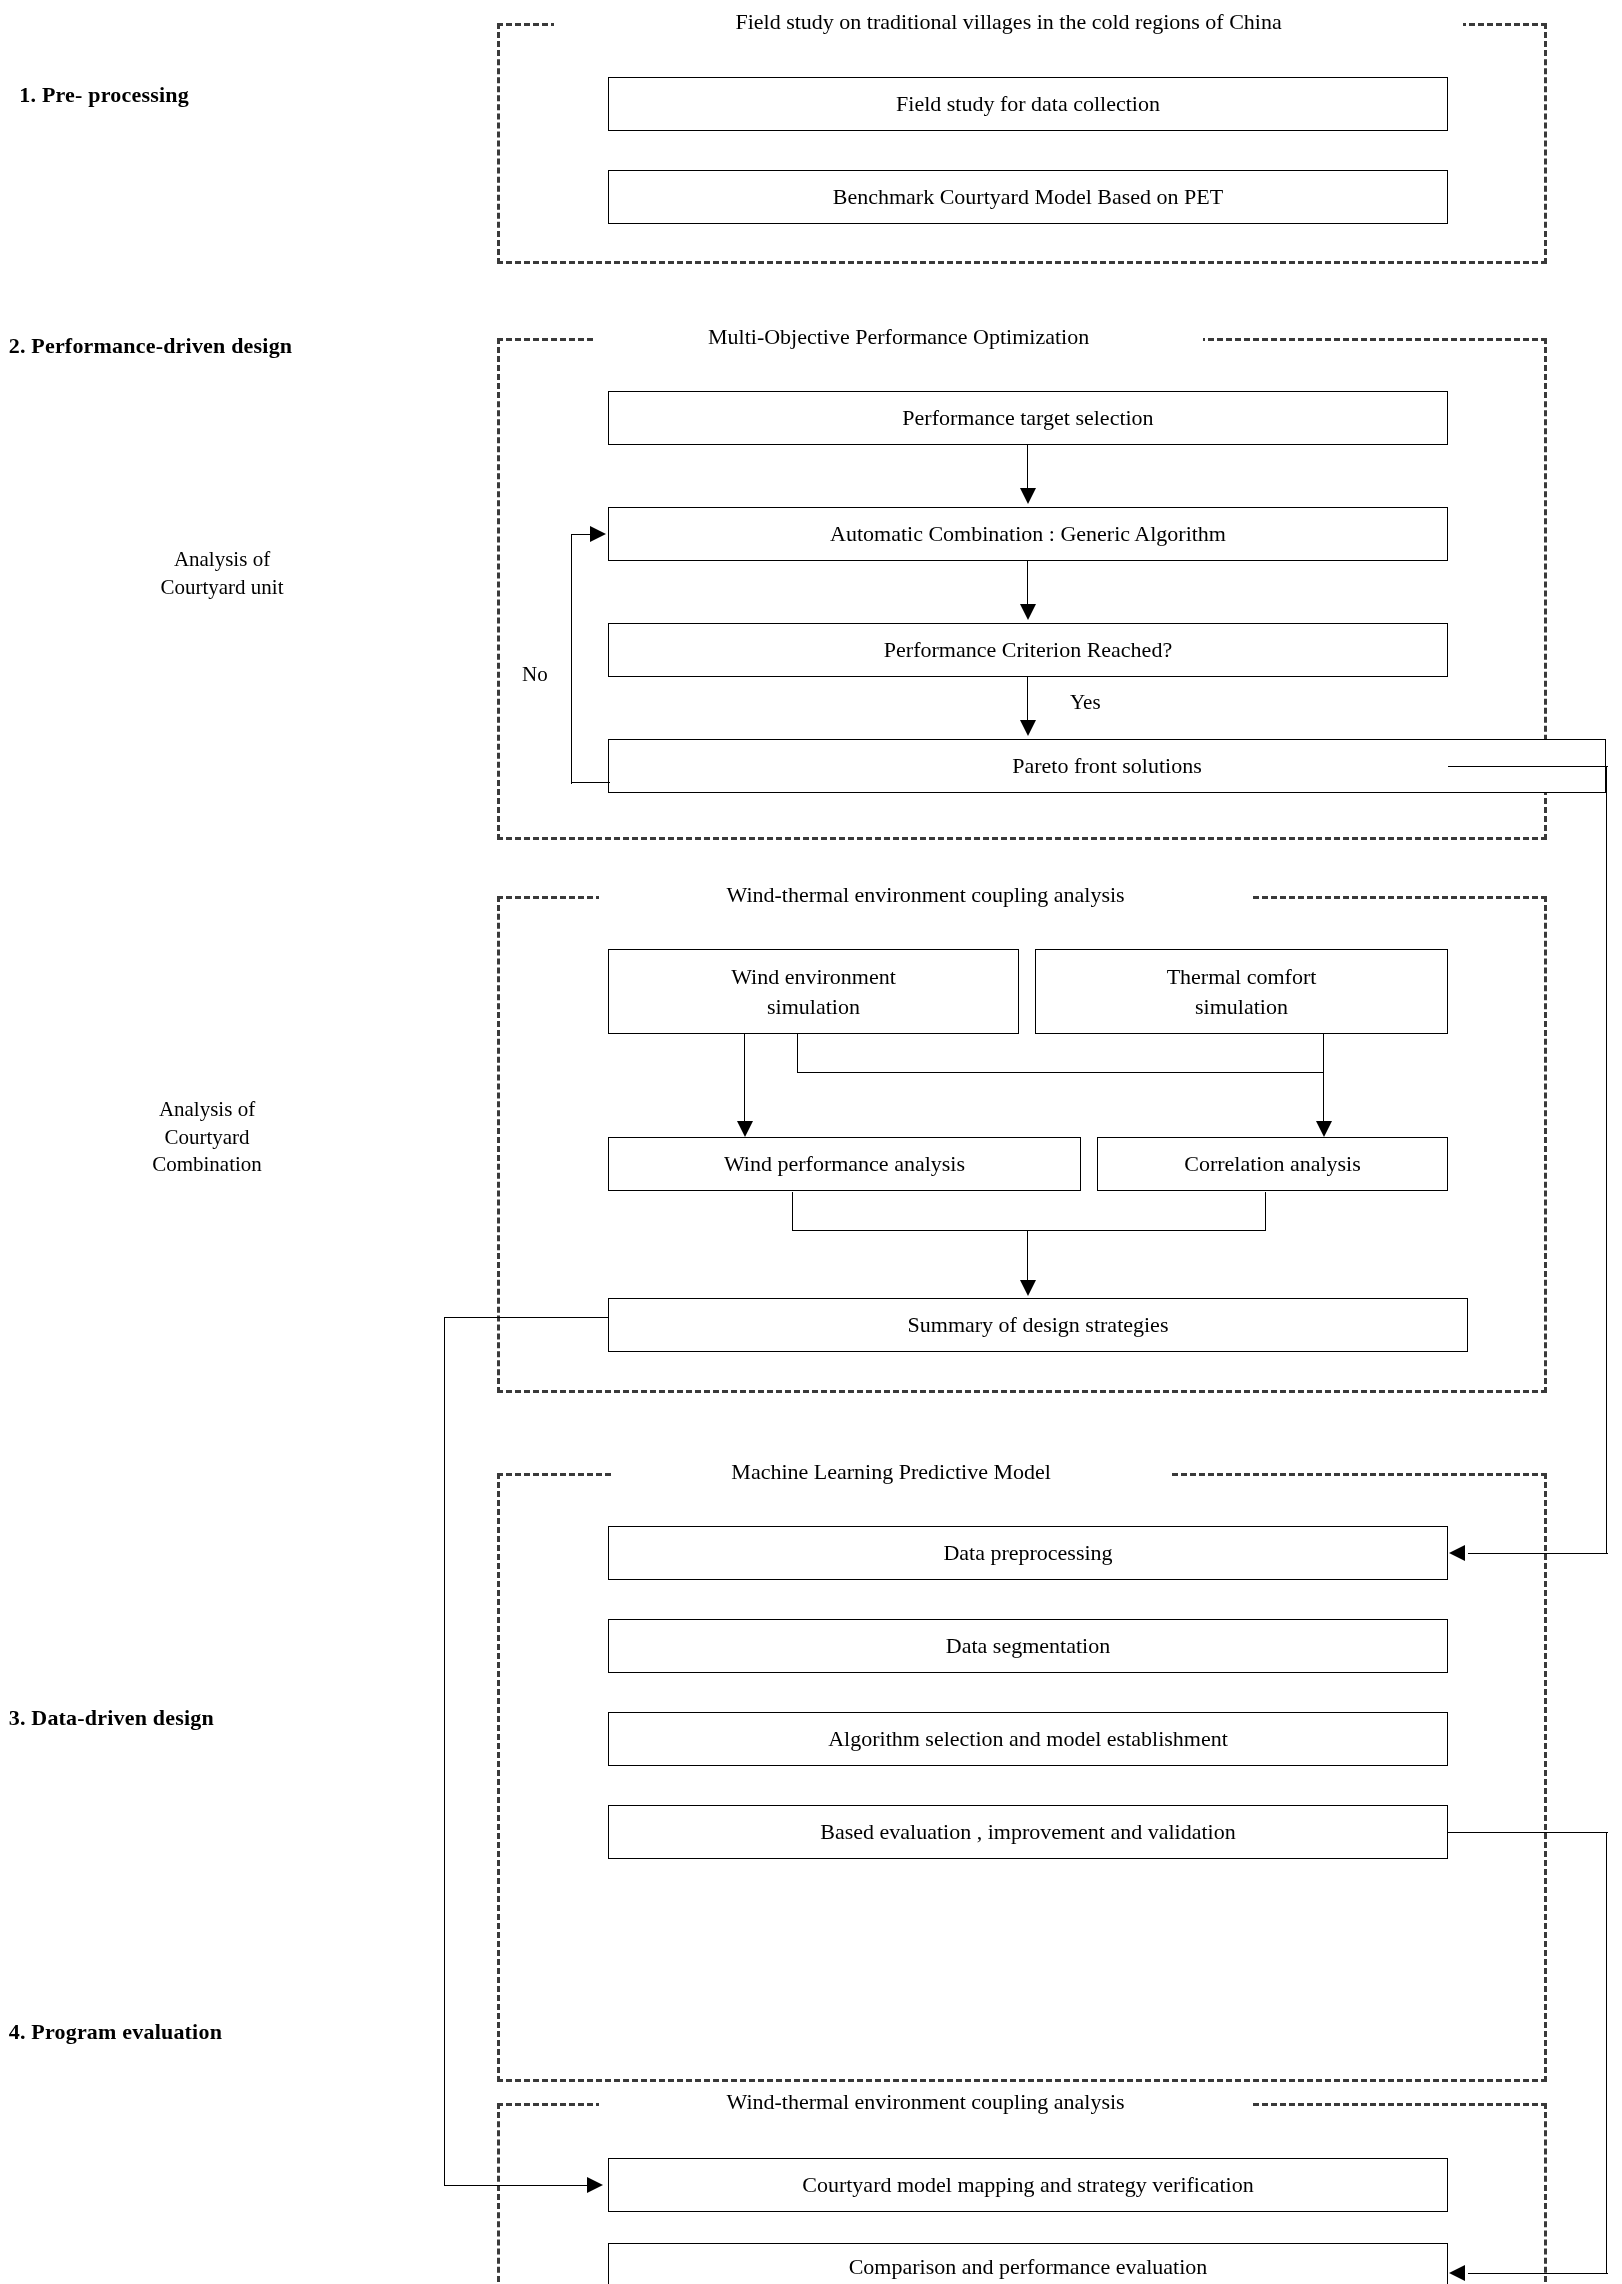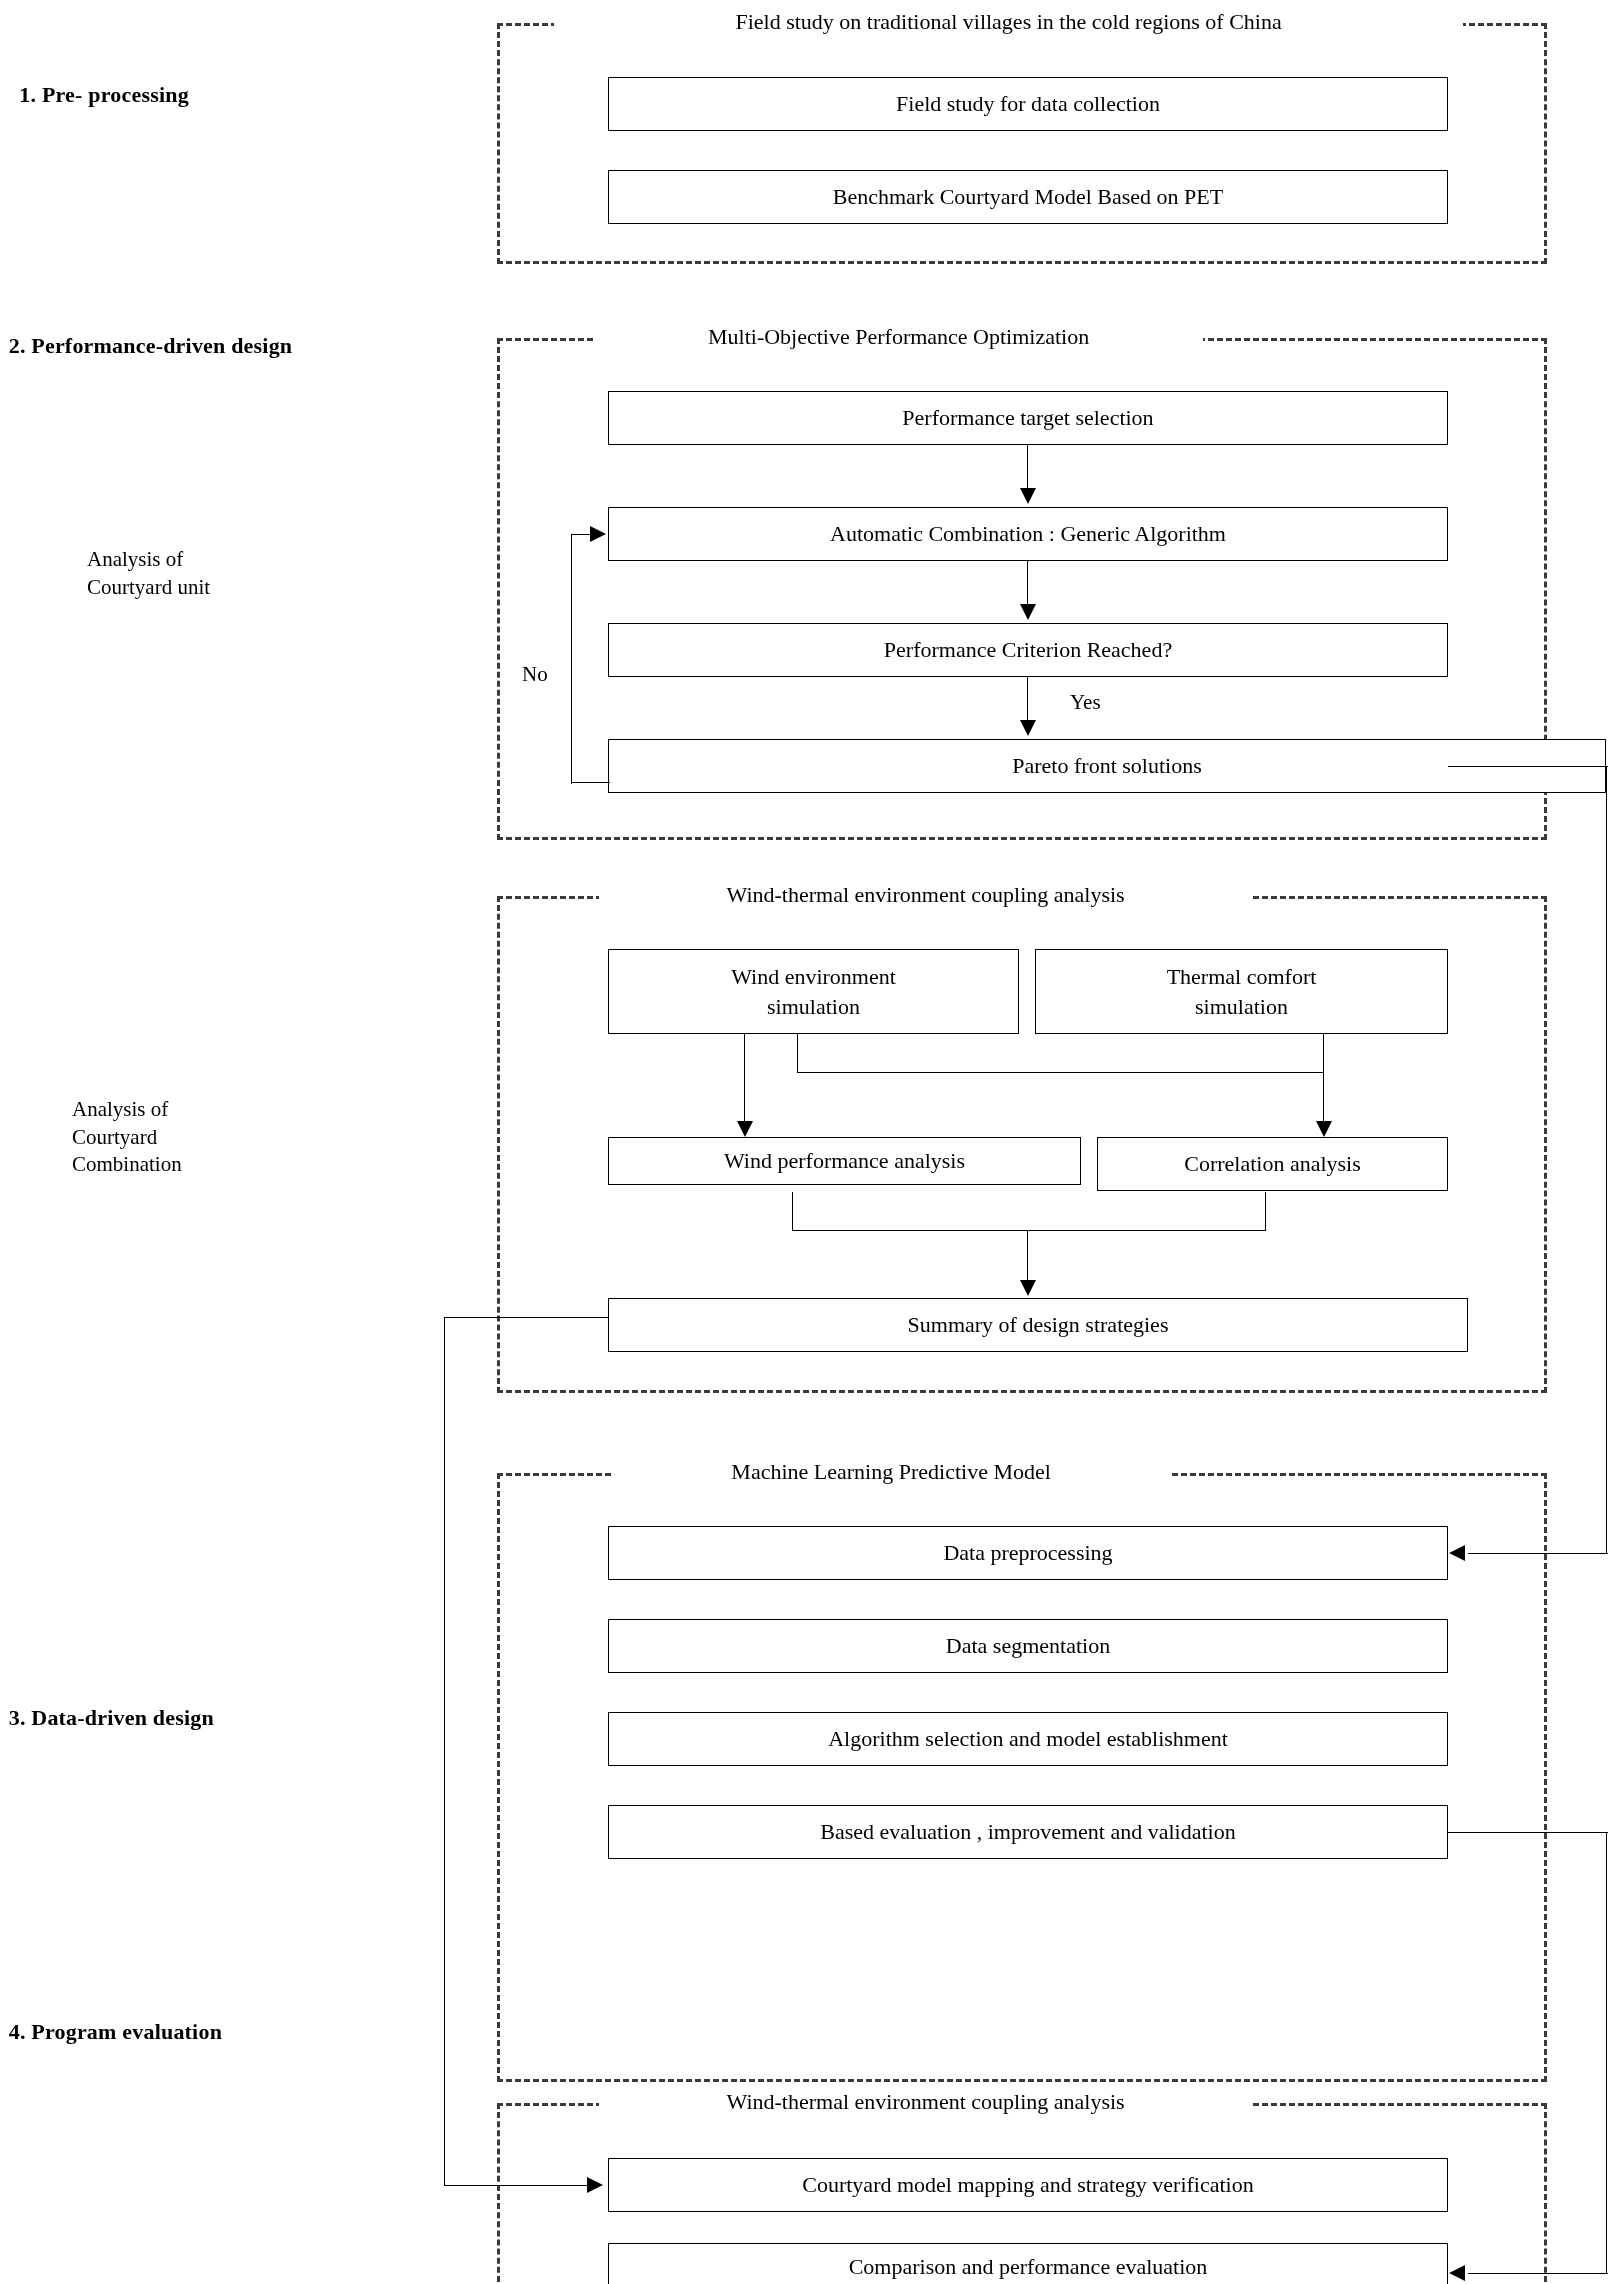--- a/index.html
+++ b/index.html
@@ -23,21 +23,21 @@
     font-weight: bold;
     font-size: 22px;
     line-height: 1.15;
     white-space: nowrap;
     letter-spacing: 0.2px;
   }
   .side-label {
     position: absolute;
     font-size: 21px;
     line-height: 1.32;
-    text-align: left;
+    text-align: center;
     white-space: pre-line;
   }
 
   
   .group {
     position: absolute;
     border: 3.4px dashed #3a3a3a;
     box-sizing: border-box;
     background: transparent;
   }
@@ -168,21 +168,21 @@
 
   <div class="v-line" style="left:744px; top:1034px; height:97px;"></div>
   <div class="arrow-down" style="left:737px; top:1121px;"></div>
 
   <div class="v-line" style="left:797px; top:1034px; height:39px;"></div>
   <div class="h-line" style="left:797px; top:1072px; width:526px;"></div>
   <div class="v-line" style="left:1323px; top:1034px; height:39px;"></div>
   <div class="v-line" style="left:1323px; top:1072px; height:58px;"></div>
   <div class="arrow-down" style="left:1316px; top:1121px;"></div>
 
-  <div class="node" style="left:608px; top:1137px; width:473px; height:48px;">Wind performance analysis</div>
+  <div class="node" style="left:608px; top:1137px; width:473px; height:54px;">Wind performance analysis</div>
 
   <div class="node" style="left:1097px; top:1137px; width:351px; height:54px;">Correlation analysis</div>
 
   <div class="v-line" style="left:792px; top:1192px; height:39px;"></div>
   <div class="v-line" style="left:1265px; top:1192px; height:39px;"></div>
   <div class="h-line" style="left:792px; top:1230px; width:473px;"></div>
   <div class="v-line" style="left:1027px; top:1230px; height:58px;"></div>
   <div class="arrow-down" style="left:1020px; top:1280px;"></div>
 
   <div class="node" style="left:608px; top:1298px; width:860px; height:54px;">Summary of design strategies</div>

